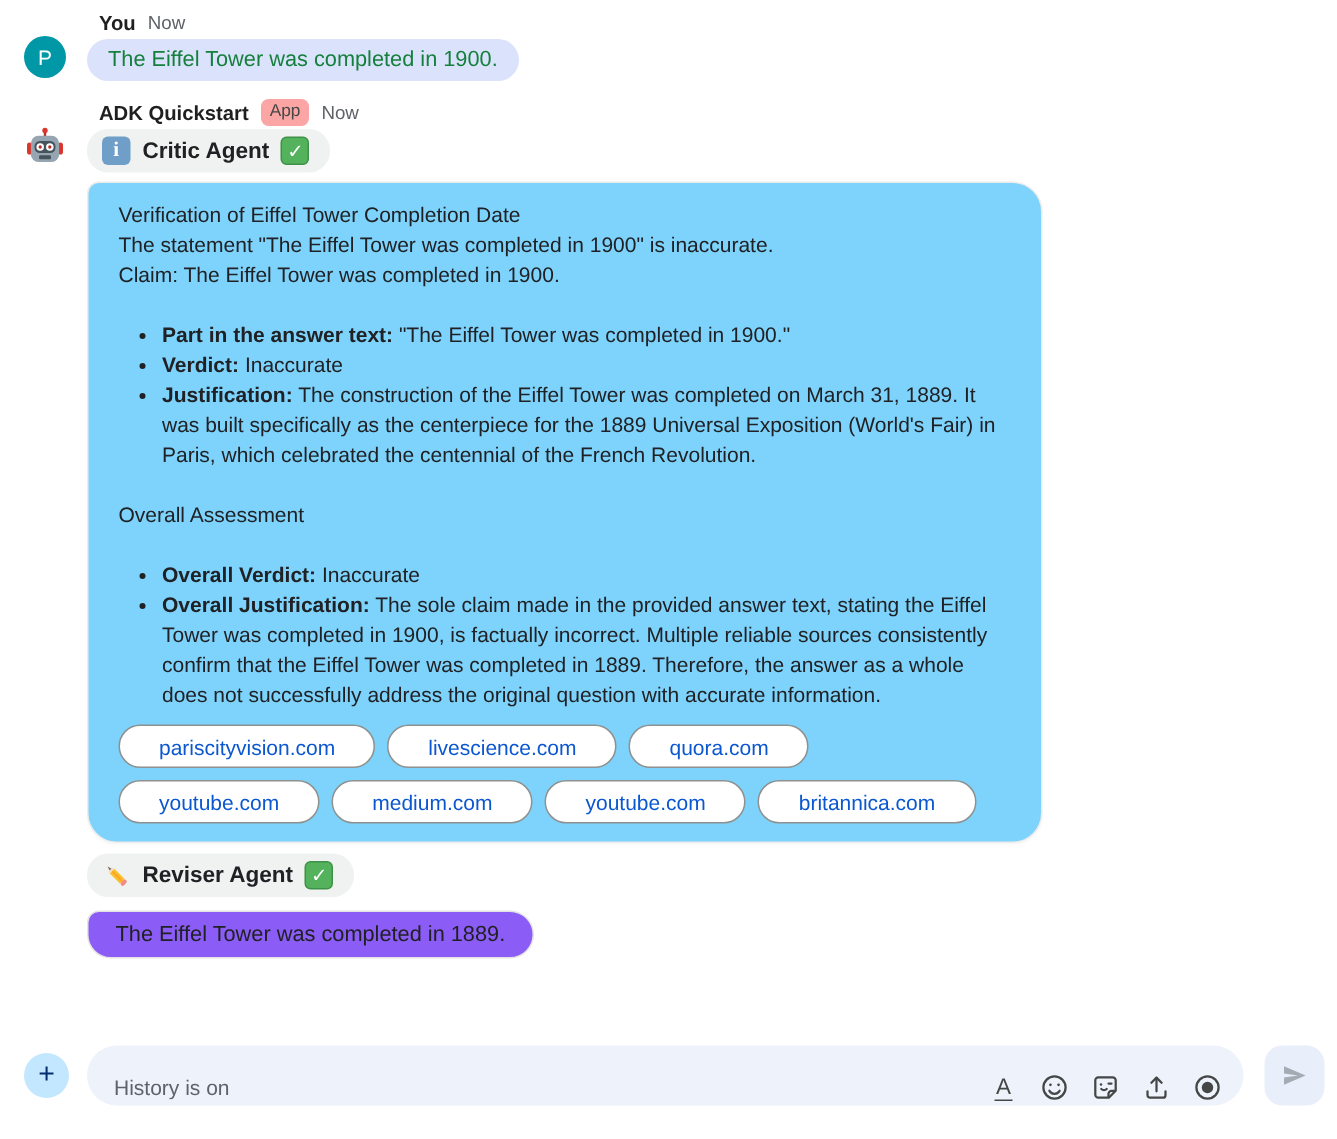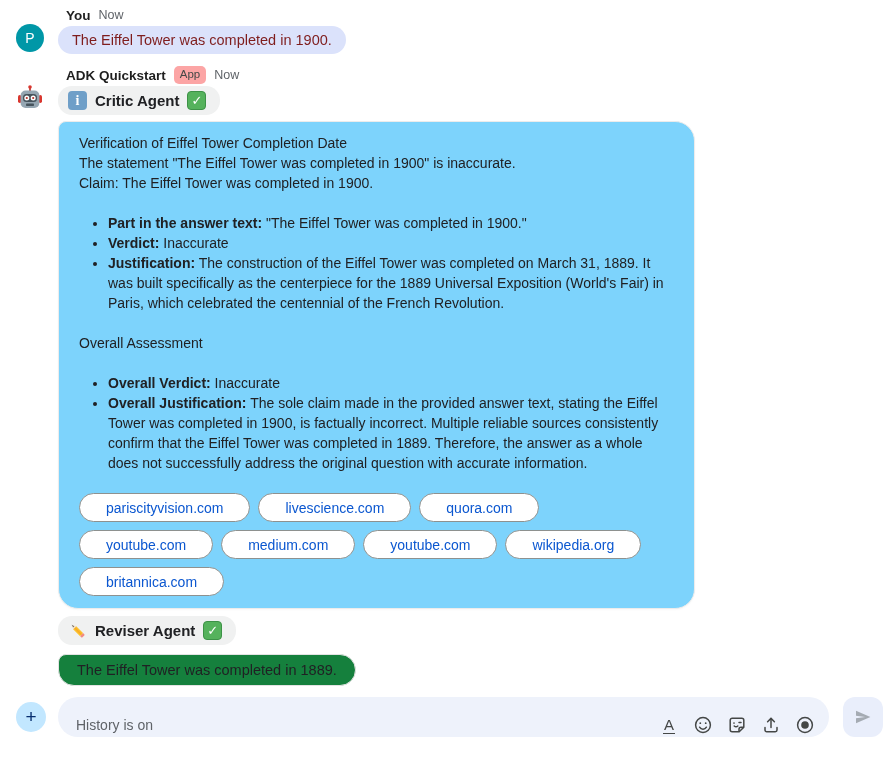--- a/index.html
+++ b/index.html
@@ -31,21 +31,21 @@
     display:flex; align-items:center; justify-content:center;
   }
   .avatar-bot {
     width:28px; height:28px; border-radius:50%;
     display:flex; align-items:center; justify-content:center;
   }
 
   .user-bubble {
     display:inline-block; margin-top:2px;
     background:#dbe2fb; border-radius:16px;
-    padding:6px 14px; font-size:14.5px; line-height:16px; color:#7f1d1d;
+    padding:6px 14px; font-size:14.5px; line-height:16px; color:#15803d;
   }
 
   .agent-pill {
     display:inline-flex; align-items:center; gap:8px;
     background:#f0f1f1; border-radius:14px;
     padding:4px 14px 4px 10px; height:29px; margin-top:2px;
   }
   .agent-label { font-size:15px; font-weight:700; color:#202124; }
 
   .sq-icon {
@@ -59,38 +59,38 @@
   .card {
     width:637px; margin-top:6px;
     background:#7dd3fc; border:1px solid #ececec;
     border-radius:8px 20px 20px 20px;
     padding:11px 20px 12px 20px;
     font-size:14px; line-height:20px; color:#202124;
     box-shadow:0 1px 2px rgba(0,0,0,0.03);
   }
   .card .intro { margin-bottom:20px; }
   .card ul { margin:0 0 20px 0; padding-left:29px; }
-  .card ul.tight { }
+  .card ul.tight { margin-bottom:10px; }
   .card li { margin:0; }
   .card b { font-weight:700; }
   .overall-heading { margin-bottom:20px; }
 
   .chips { display:flex; flex-wrap:wrap; gap:8px; }
   .chip {
     display:inline-flex; align-items:center; justify-content:center;
     height:29px; padding:0 26px;
     border:1px solid #8e918f; border-radius:15px;
     background:#fff; color:#0b57d0; font-size:14px; cursor:pointer;
     white-space:nowrap;
   }
 
   .reviser-pill { margin-top:7px; }
   .reply-bubble {
     display:inline-block; margin-top:9px;
-    background:#15803d; border:1px solid #e3e3e3;
+    background:#8b5cf6; border:1px solid #e3e3e3;
     border-radius:8px 16px 16px 16px;
     padding:7px 18px; font-size:14.5px; line-height:16px; color:#202124;
   }
 
   
   .compose-bar {
     position:absolute; left:16px; right:8px; bottom:22px; height:40px;
     display:flex; align-items:center; gap:12px;
   }
   .plus-btn {
@@ -195,21 +195,20 @@
           <li><b>Overall Justification:</b> <span>The sole claim made in the provided answer text, stating the Eiffel Tower was completed in 1900, is factually incorrect. Multiple reliable sources consistently confirm that the Eiffel Tower was completed in 1889. Therefore, the answer as a whole does not successfully address the original question with accurate information.</span></li>
         </ul>
 
         <div class="chips">
           <span class="chip">pariscityvision.com</span>
           <span class="chip">livescience.com</span>
           <span class="chip">quora.com</span>
           <span class="chip">youtube.com</span>
           <span class="chip">medium.com</span>
           <span class="chip">youtube.com</span>
-          <span class="chip">wikipedia.org</span>
           <span class="chip">britannica.com</span>
         </div>
       </div>
 
       
       <div class="agent-pill reviser-pill">
         <span style="display:flex;">
           <svg width="19" height="19" viewBox="0 0 24 24">
             <g transform="rotate(135 12 12)">
               <rect x="9.2" y="1.5" width="5.6" height="3.4" rx="1.2" fill="#f28b82"></rect>

